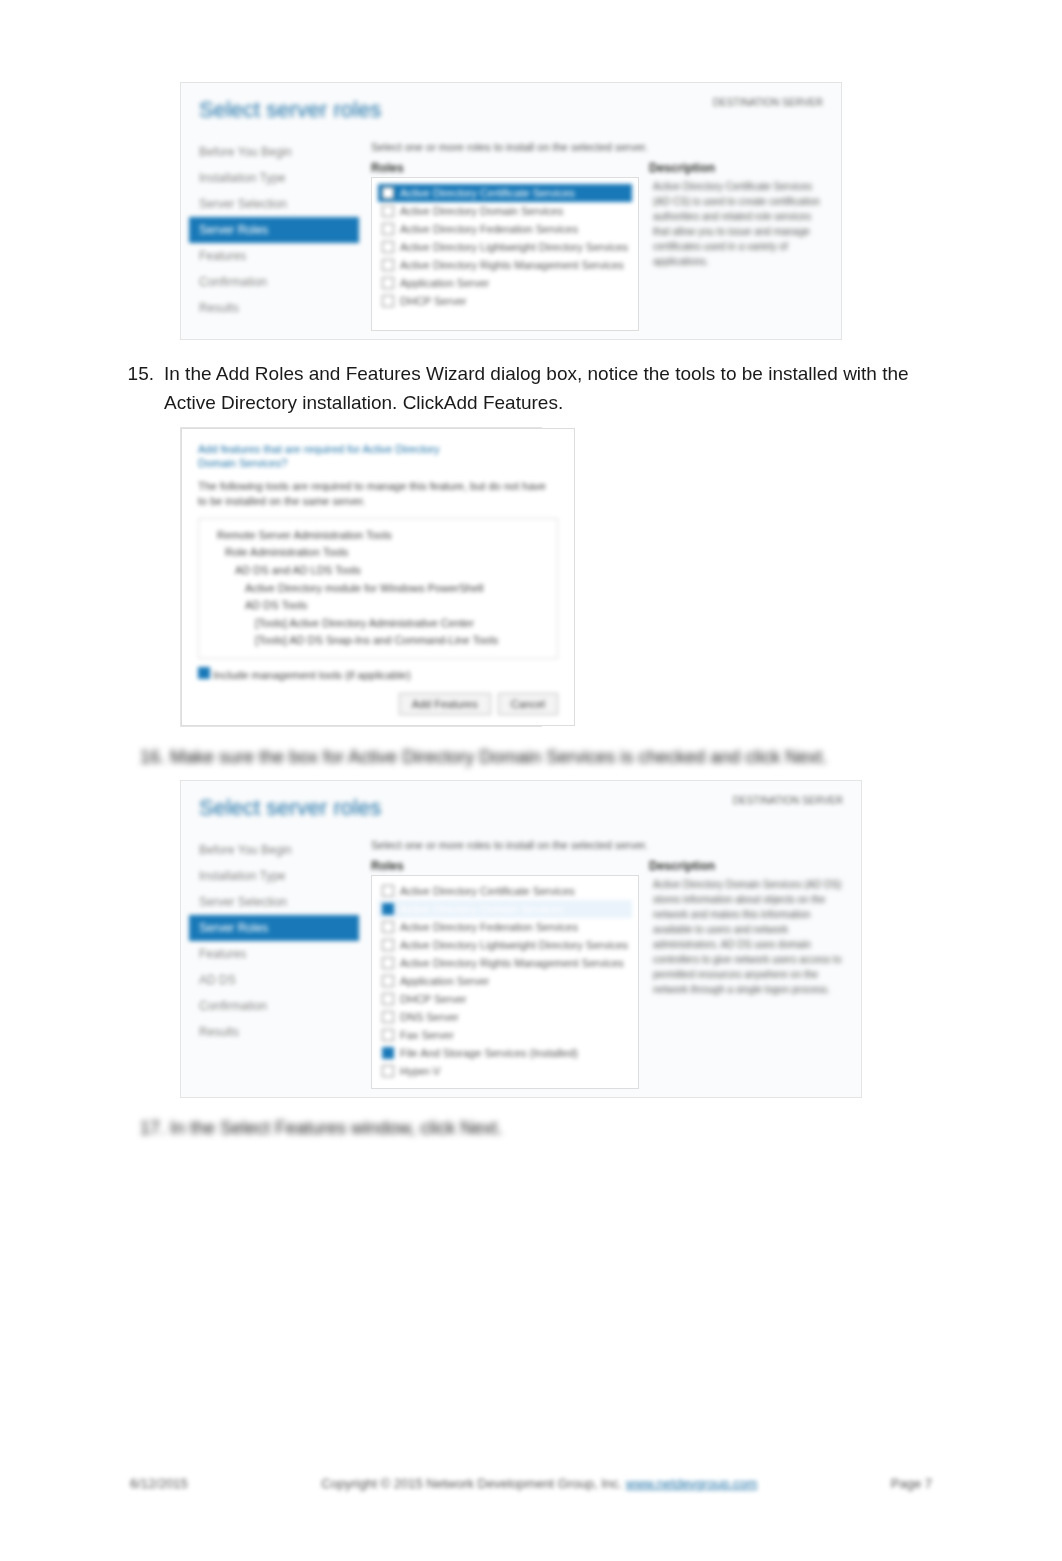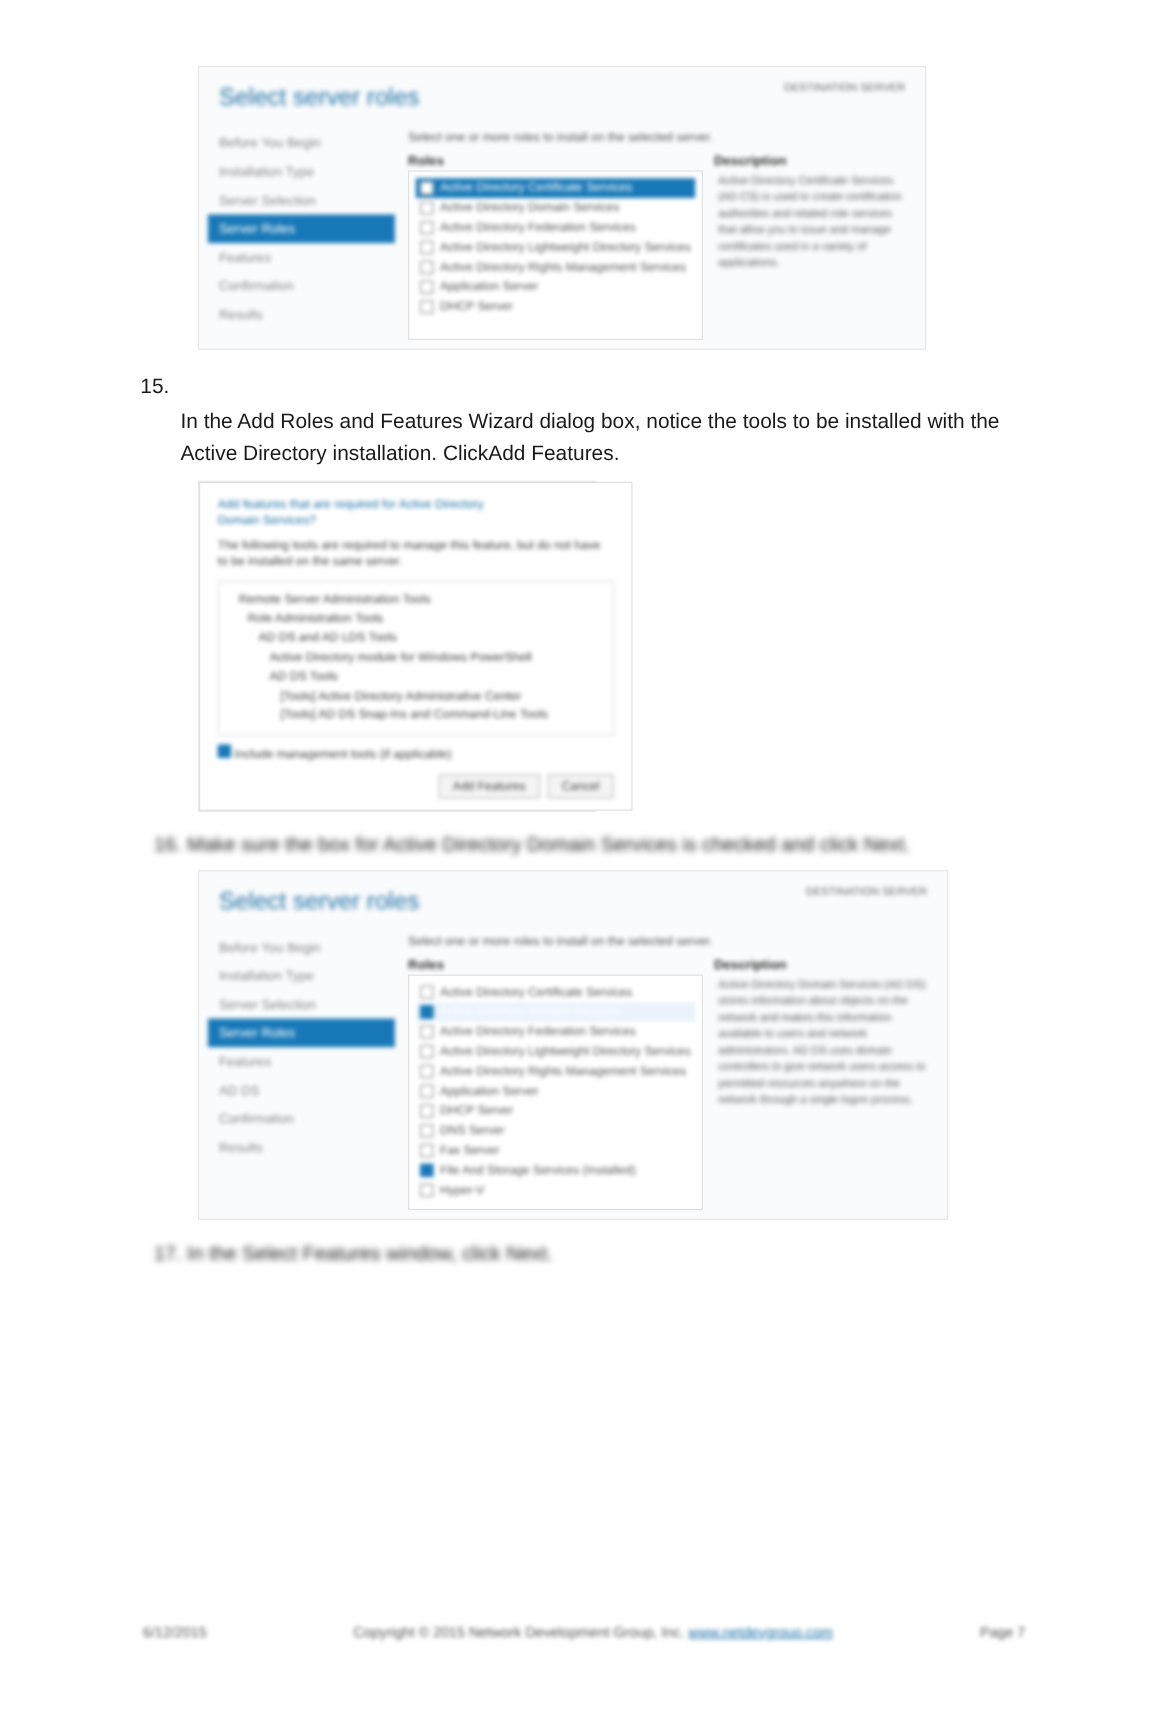--- a/index.html
+++ b/index.html
@@ -8,21 +8,21 @@
     width: 1062px;
     font-family: "Segoe UI", Arial, sans-serif;
     background: #ffffff;
     color: #222;
   }
   .page {
     width: 1062px;
     min-height: 1561px;
     box-sizing: border-box;
     position: relative;
-    padding: 50px 120px 40px 120px;
+    padding: 72px 120px 40px 120px;
   }
   .figure {
     margin: 10px auto 20px auto;
     background: #fafbfc;
     border: 1px solid #e4e4e4;
   }
   .fig1 { width: 660px; margin-left: 60px; }
   .fig2 { width: 360px; margin-left: 60px; }
   .fig3 { width: 680px; margin-left: 60px; }
 
@@ -118,21 +118,21 @@
   
   .step-text {
     font-size: 19px;
     line-height: 1.5;
     color: #1a1a1a;
     display: flex;
     gap: 10px;
     margin: 12px 0 6px 0;
   }
   .step-num { width: 34px; text-align: right; }
-  .step-body { flex: 1; margin-top: 32px; }
+  .step-body { flex: 1; }
 
   
   .dlg {
     background: #fff;
     border: 1px solid #ddd;
     width: 360px;
     padding: 14px 16px 10px 16px;
     font-size: 11px;
     color: #444;
   }

